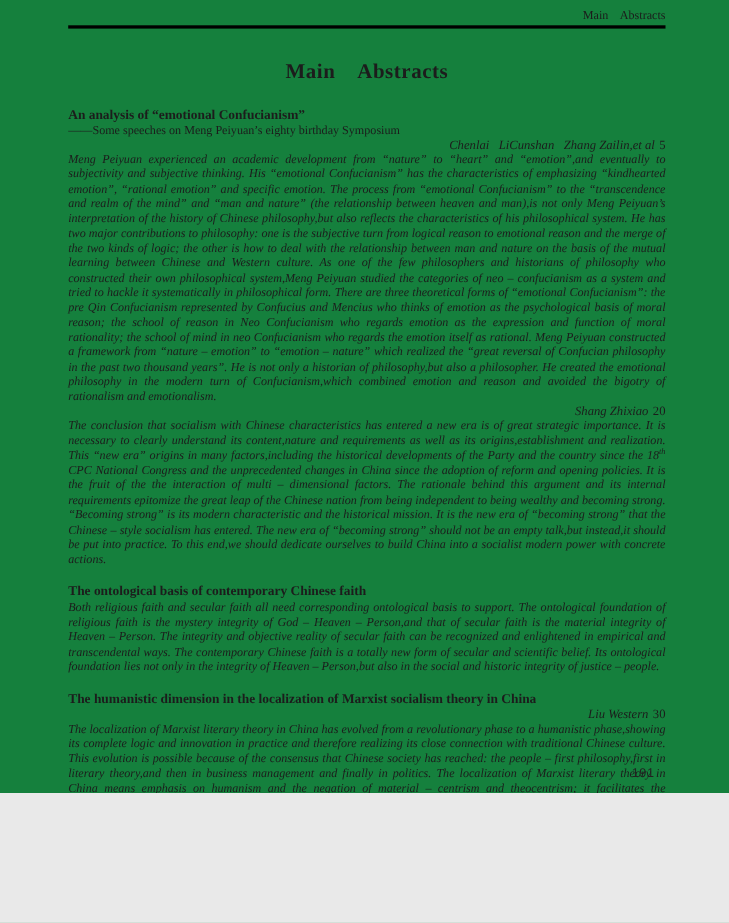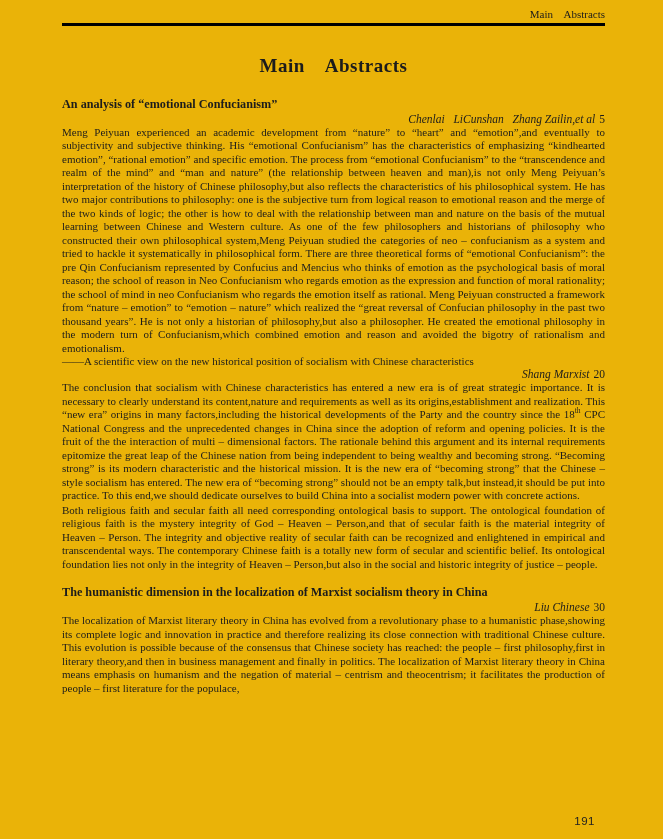--- a/index.html
+++ b/index.html
@@ -1,21 +1,21 @@
 <!DOCTYPE html>
 <html><head>
 <meta charset="utf-8">
 <style>
   html, body { margin: 0; padding: 0; background: #e9e9e9; }
   .sheet {
     position: relative;
     width: 663px;
-    height: 839px;
+    height: 721px;
     margin: 0 auto;
-    background: #eab308;
+    background: #15803d;
     box-sizing: border-box;
     padding: 8px 58px 0 62px;
     font-family: "Liberation Serif", serif;
     color: #1c1c1c;
     overflow: hidden;
   }
   .running-title {
     text-align: right;
     font-size: 11px;
     white-space: pre;
@@ -52,20 +52,21 @@
     margin: 0;
     white-space: pre;
   }
   .entry .authors .names { font-style: italic; }
   .entry .authors .pg { font-style: normal; margin-left: 4px; }
   .entry p.abstract {
     font-size: 11px;
     line-height: 13.5px;
     text-align: justify;
     margin: 1px 0 0 0;
+    font-style: italic;
   }
   .entry p.abstract sup {
     font-size: 7.5px;
     line-height: 0;
     vertical-align: super;
   }
   .page-number {
     position: absolute;
     right: 68px;
     bottom: 12px;
@@ -82,35 +83,36 @@
 
   <header>
     <div class="running-title">Main    Abstracts</div>
     <div class="header-rule"></div>
   </header>
 
   <h1 class="page-title">Main    Abstracts</h1>
 
   <section class="entry">
     <h2 class="first">An analysis of “emotional Confucianism”</h2>
+    <div class="subtitle">——Some speeches on Meng Peiyuan’s eighty birthday Symposium</div>
     <div class="authors"><span class="names">Chenlai   LiCunshan   Zhang Zailin,et al</span><span class="pg">5</span></div>
     <p class="abstract">Meng Peiyuan experienced an academic development from “nature” to “heart” and “emotion”,and eventually to subjectivity and subjective thinking. His “emotional Confucianism” has the characteristics of emphasizing “kindhearted emotion”, “rational emotion” and specific emotion. The process from “emotional Confucianism” to the “transcendence and realm of the mind” and “man and nature” (the relationship between heaven and man),is not only Meng Peiyuan’s interpretation of the history of Chinese philosophy,but also reflects the characteristics of his philosophical system. He has two major contributions to philosophy: one is the subjective turn from logical reason to emotional reason and the merge of the two kinds of logic; the other is how to deal with the relationship between man and nature on the basis of the mutual learning between Chinese and Western culture. As one of the few philosophers and historians of philosophy who constructed their own philosophical system,Meng Peiyuan studied the categories of neo – confucianism as a system and tried to hackle it systematically in philosophical form. There are three theoretical forms of “emotional Confucianism”: the pre Qin Confucianism represented by Confucius and Mencius who thinks of emotion as the psychological basis of moral reason; the school of reason in Neo Confucianism who regards emotion as the expression and function of moral rationality; the school of mind in neo Confucianism who regards the emotion itself as rational. Meng Peiyuan constructed a framework from “nature – emotion” to “emotion – nature” which realized the “great reversal of Confucian philosophy in the past two thousand years”. He is not only a historian of philosophy,but also a philosopher. He created the emotional philosophy in the modern turn of Confucianism,which combined emotion and reason and avoided the bigotry of rationalism and emotionalism.</p>
   </section>
 
   <section class="entry">
-    <div class="subtitle">——A scientific view on the new historical position of socialism with Chinese characteristics</div>
-    <div class="authors"><span class="names">Shang Marxist</span><span class="pg">20</span></div>
+    <div class="authors"><span class="names">Shang Zhixiao</span><span class="pg">20</span></div>
     <p class="abstract"><span>The conclusion that socialism with Chinese characteristics has entered a new era is of great strategic importance. It is necessary to clearly understand its content,nature and requirements as well as its origins,establishment and realization. This “new era” origins in many factors,including the historical developments of the Party and the country since the 18</span><sup>th</sup><span> CPC National Congress and the unprecedented changes in China since the adoption of reform and opening policies. It is the fruit of the the interaction of multi – dimensional factors. The rationale behind this argument and its internal requirements epitomize the great leap of the Chinese nation from being independent to being wealthy and becoming strong. “Becoming strong” is its modern characteristic and the historical mission. It is the new era of “becoming strong” that the Chinese – style socialism has entered. The new era of “becoming strong” should not be an empty talk,but instead,it should be put into practice. To this end,we should dedicate ourselves to build China into a socialist modern power with concrete actions.</span></p>
   </section>
 
   <section class="entry">
+    <h2>The ontological basis of contemporary Chinese faith</h2>
     <p class="abstract">Both religious faith and secular faith all need corresponding ontological basis to support. The ontological foundation of religious faith is the mystery integrity of God – Heaven – Person,and that of secular faith is the material integrity of Heaven – Person. The integrity and objective reality of secular faith can be recognized and enlightened in empirical and transcendental ways. The contemporary Chinese faith is a totally new form of secular and scientific belief. Its ontological foundation lies not only in the integrity of Heaven – Person,but also in the social and historic integrity of justice – people.</p>
   </section>
 
   <section class="entry">
     <h2>The humanistic dimension in the localization of Marxist socialism theory in China</h2>
-    <div class="authors"><span class="names">Liu Chinese</span><span class="pg">30</span></div>
+    <div class="authors"><span class="names">Liu Western</span><span class="pg">30</span></div>
     <p class="abstract">The localization of Marxist literary theory in China has evolved from a revolutionary phase to a humanistic phase,showing its complete logic and innovation in practice and therefore realizing its close connection with traditional Chinese culture. This evolution is possible because of the consensus that Chinese society has reached: the people – first philosophy,first in literary theory,and then in business management and finally in politics. The localization of Marxist literary theory in China means emphasis on humanism and the negation of material – centrism and theocentrism; it facilitates the production of people – first literature for the populace,</p>
   </section>
 
   <div class="page-number">191</div>
 
 </div>
 
 </body></html>

